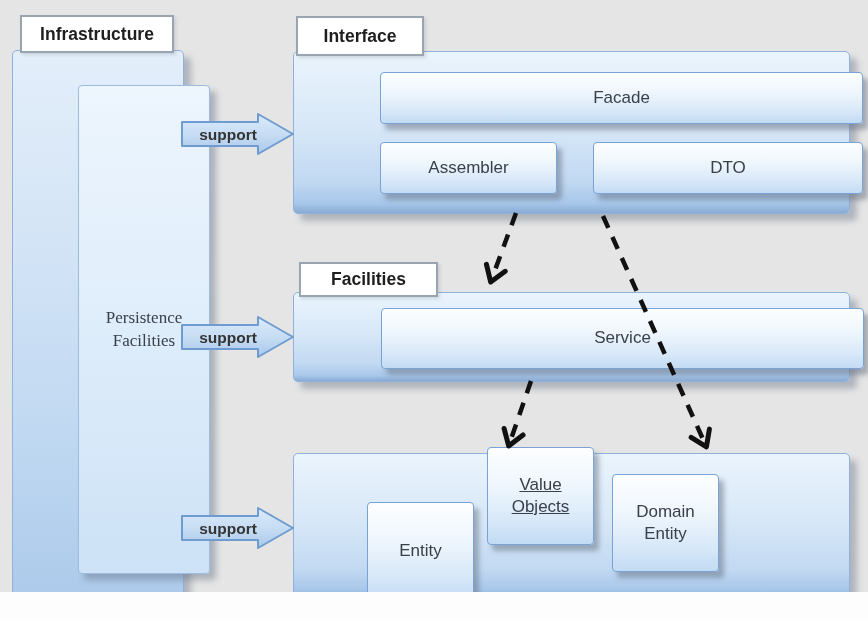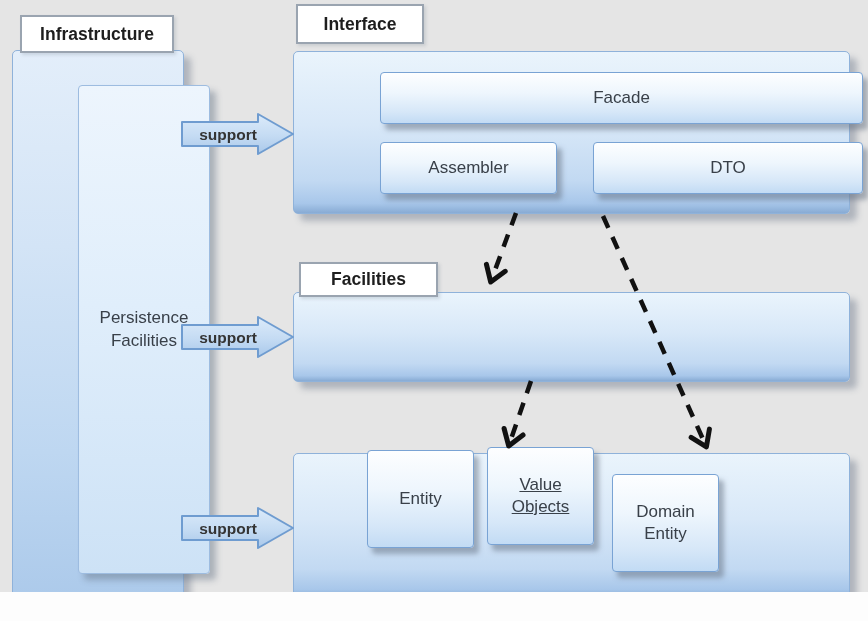--- a/index.html
+++ b/index.html
@@ -47,44 +47,47 @@
 </head>
 <body>
 
 <div class="canvas">
 
   <div class="panel infra" style="left:12px;top:50px;width:170px;height:557px;"></div>
   <div class="label-box" style="left:20px;top:15px;width:150px;height:34px;">
     <span>Infrastructure</span>
   </div>
   <div class="box persistence" style="left:33px;top:85px;width:130px;height:487px;">
-    <span style="width:110px;">Persistence Facilities</span>
+    <span style="width:110px;font-family:Liberation Serif, serif;">Persistence Facilities</span>
   </div>
 
   <div class="panel" style="left:293px;top:51px;width:555px;height:161px;"></div>
-  <div class="label-box" style="left:296px;top:4px;width:124px;height:36px;justify-content:center;">
+  <div class="label-box" style="left:296px;top:16px;width:124px;height:36px;justify-content:center;">
     <span>Interface</span>
   </div>
   <div class="box" style="left:335px;top:72px;width:481px;height:50px;">
     <span>Facade</span>
   </div>
   <div class="box" style="left:335px;top:142px;width:175px;height:50px;">
     <span>Assembler</span>
   </div>
   <div class="box" style="left:548px;top:142px;width:268px;height:50px;">
     <span>DTO</span>
   </div>
 
   <div class="panel" style="left:293px;top:292px;width:555px;height:88px;"></div>
   <div class="label-box" style="left:299px;top:262px;width:135px;height:31px;">
     <span>Facilities</span>
   </div>
+  <div class="box" style="left:336px;top:308px;width:481px;height:59px;">
+    <span>Service</span>
+  </div>
 
   <div class="panel" style="left:293px;top:453px;width:555px;height:144px;"></div>
-  <div class="box" style="left:322px;top:450px;width:105px;height:96px;align-items:center;">
+  <div class="box" style="left:322px;top:502px;width:105px;height:96px;align-items:center;">
     <span style="width:90px;">Entity</span>
   </div>
   <div class="box" style="left:442px;top:447px;width:105px;height:96px;text-decoration:underline;">
     <span style="width:80px;">Value Objects</span>
   </div>
   <div class="box" style="left:567px;top:474px;width:105px;height:96px;">
     <span style="width:80px;">Domain Entity</span>
   </div>
 
   <svg class="overlay" width="868" height="621" viewBox="0 0 868 621">

